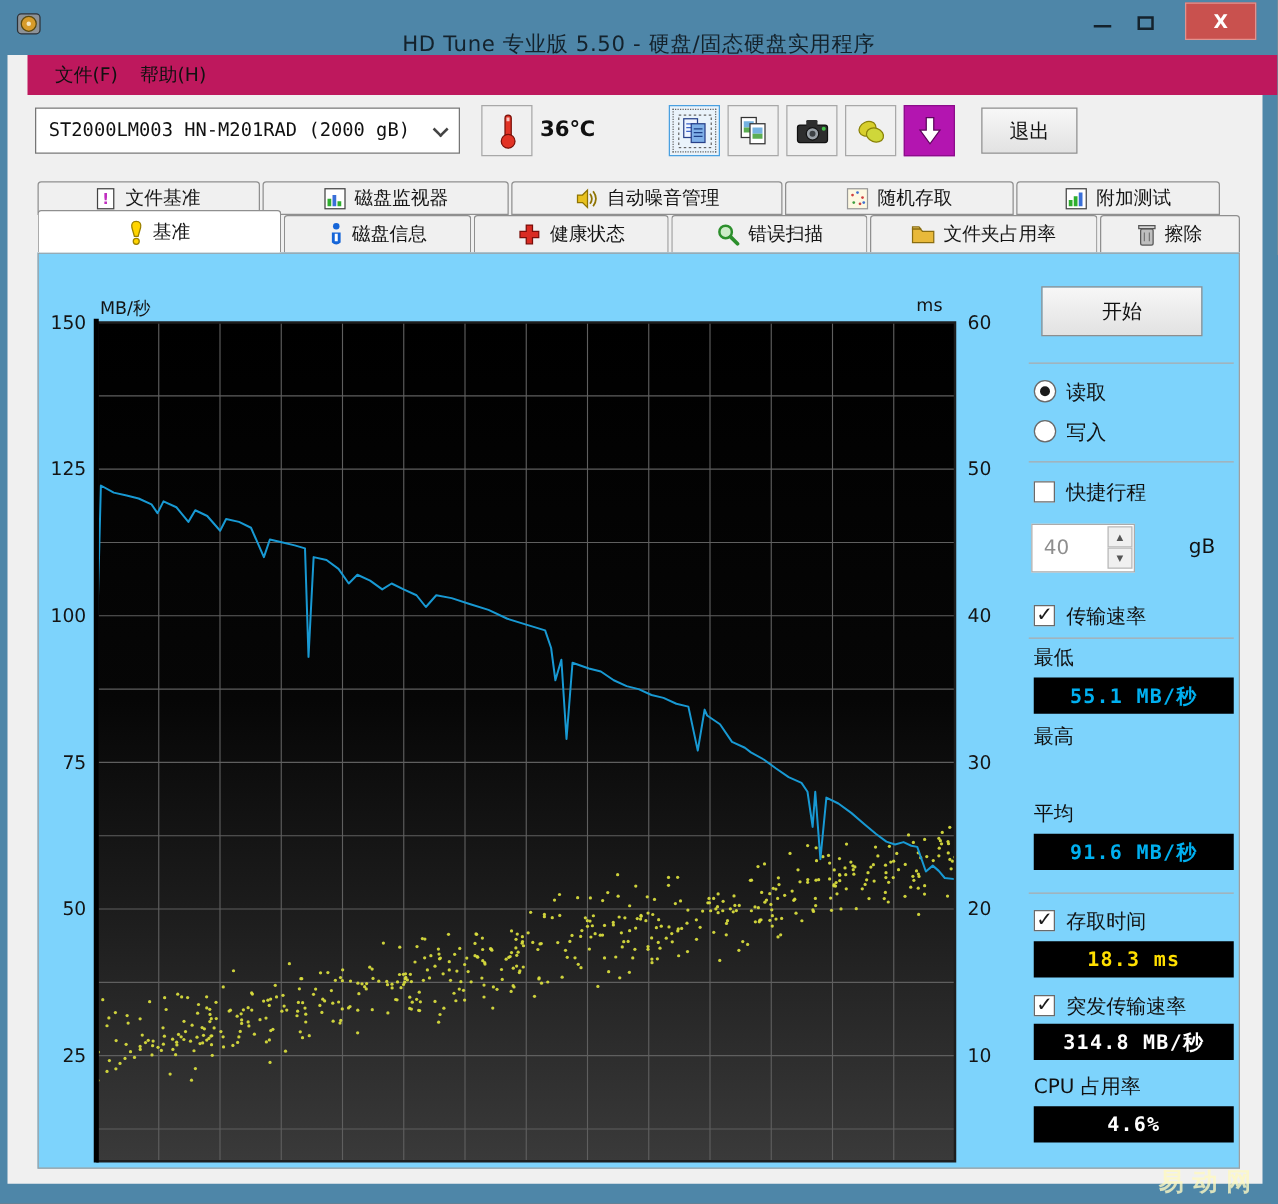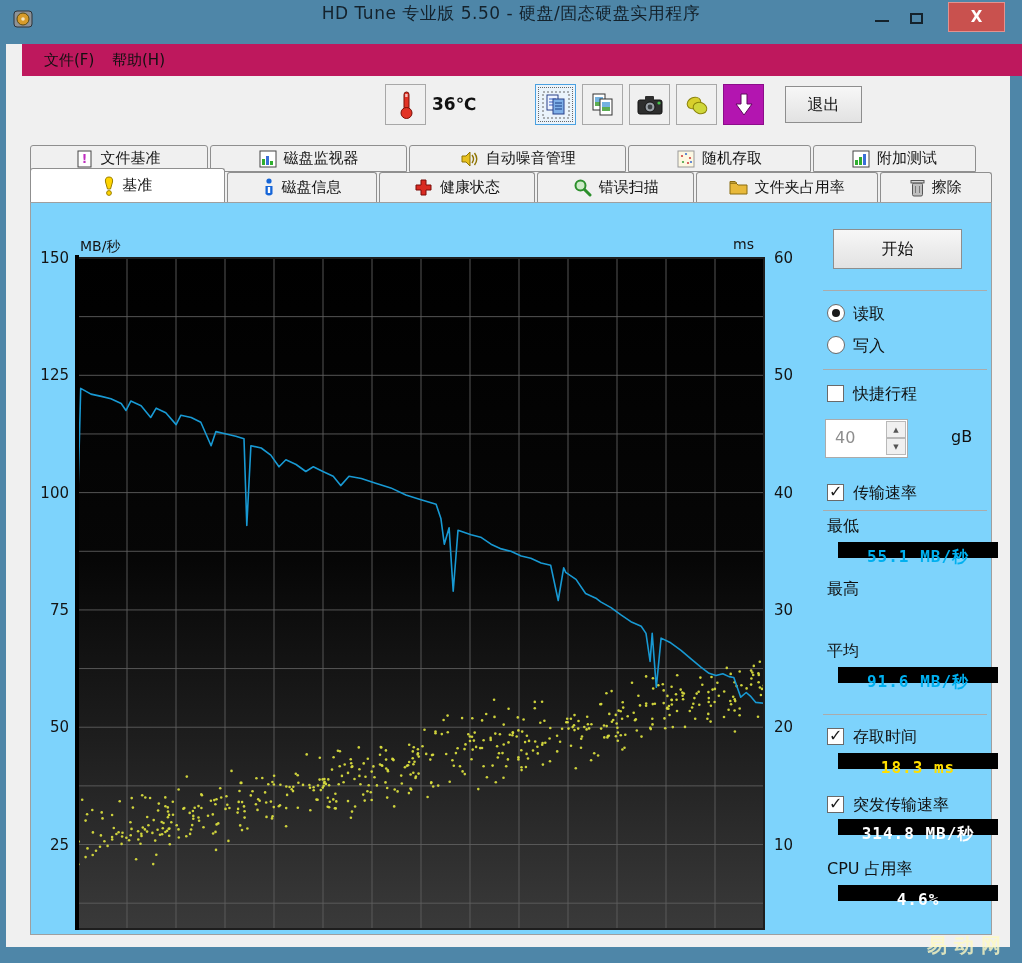--- a/index.html
+++ b/index.html
@@ -1,21 +1,21 @@
 <!DOCTYPE html>
 <html><head>
 <meta charset="utf-8">
 <style>
   html,body{margin:0;padding:0;background:#777;}
   *{box-sizing:border-box;}
   .window{position:relative;width:1022px;height:963px;background:#4e86a8;font-family:"DejaVu Sans","Liberation Sans",sans-serif;overflow:hidden;}
   
   .titlebar{position:absolute;left:0;top:0;width:100%;height:44px;}
   .app-icon{position:absolute;left:12px;top:8px;width:22px;height:22px;}
-  .title-text{position:absolute;left:0;top:2px;width:100%;text-align:center;font-size:17px;color:#14222c;letter-spacing:.5px;}
+  .title-text{position:absolute;left:0;top:24px;width:100%;text-align:center;font-size:17px;color:#14222c;letter-spacing:.5px;}
   .btn-min{position:absolute;left:868px;top:8px;width:28px;height:24px;cursor:default;}
   .btn-min i{position:absolute;left:7px;top:12px;width:14px;height:2px;background:#14222c;}
   .btn-max{position:absolute;left:902px;top:8px;width:28px;height:24px;}
   .btn-max i{position:absolute;left:8px;top:5px;width:13px;height:11px;border:2px solid #14222c;background:transparent;}
   .btn-close{position:absolute;left:948px;top:2px;width:57px;height:30px;background:#c9514e;border:1px solid #e2928f;color:#fff;font-size:15px;font-weight:bold;text-align:center;line-height:28px;}
   
   .app{position:absolute;left:6px;top:44px;width:1004px;height:903px;background:#f0f0f0;}
   .menubar{position:absolute;left:16px;top:0;width:100%;height:32px;background:#be185d;text-align:center;}
   .menu-item{position:absolute;top:7px;font-size:15px;color:#111;}
   
@@ -43,21 +43,21 @@
   .panel{position:absolute;left:792px;top:0;width:168px;height:731px;font-size:16px;color:#111;}
   .p-abs{position:absolute;}
   .sep{position:absolute;left:0;width:164px;height:1px;background:#ababab;}
   .start-btn{left:10px;top:26px;width:129px;height:40px;line-height:38px;}
   .radio{position:absolute;left:4px;width:18px;height:18px;border:1px solid #6a6a6a;border-radius:50%;background:#fff;}
   .radio.on::after{content:"";position:absolute;left:4px;top:4px;width:8px;height:8px;border-radius:50%;background:#1a1a1a;}
   .chk{position:absolute;left:4px;width:17px;height:17px;border:1px solid #6a6a6a;background:#fff;}
   .chk.on::after{content:"✓";position:absolute;left:1px;top:-3px;font-size:16px;font-weight:bold;color:#1a1a1a;}
   .ctl-label{position:absolute;left:30px;}
   .plain-label{position:absolute;left:4px;}
-  .lcd{position:absolute;left:15px;width:160px;height:16px;background:#000;text-align:center;line-height:29px;font-family:"DejaVu Sans Mono","Liberation Mono",monospace;font-weight:bold;font-size:16px;letter-spacing:1px;}
+  .lcd{position:absolute;left:4px;width:160px;height:29px;background:#000;text-align:center;line-height:29px;font-family:"DejaVu Sans Mono","Liberation Mono",monospace;font-weight:bold;font-size:16px;letter-spacing:1px;}
   .lcd.cyan{color:#00b0f0;}.lcd.yellow{color:#ffdf00;}.lcd.white{color:#ffffff;text-align:center;}
   .spin-box{position:absolute;left:2px;top:216px;width:83px;height:39px;border:1px solid #ababab;background:#fff;}
   .spin-val{position:absolute;left:9px;top:8px;font-size:16px;color:#8e8e8e;}
   .spin-btns{position:absolute;right:1px;top:1px;width:20px;height:35px;}
   .spin-btns div{width:20px;height:17px;border:1px solid #b9b9b9;background:#f0f0f0;font-size:7px;color:#555;text-align:center;line-height:16px;}
   .unit-label{position:absolute;left:128px;top:224px;}
   
   .watermark{position:absolute;right:14px;bottom:4px;font-size:20px;font-weight:bold;letter-spacing:7px;color:#fef9c3;opacity:.8;z-index:50;}
 </style>
 </head>
@@ -81,20 +81,24 @@
     <div class="btn-close">X</div>
   </div>
 
   <div class="app">
 
     <div class="menubar">
       <div class="menu-item" style="left:22px">文件(F)</div>
       <div class="menu-item" style="left:90px">帮助(H)</div>
     </div>
 
+    <div class="combo">
+      <span>ST2000LM003 HN-M201RAD (2000 gB)</span>
+      <span class="chev"></span>
+    </div>
 
     <div class="tool-btn temp-btn">
       <svg width="16" height="30" viewBox="0 0 16 30">
         <rect x="6" y="2" width="5" height="18" rx="2.5" fill="#e23325" stroke="#7a1008"></rect>
         <circle cx="8.5" cy="23" r="5.5" fill="#e23325" stroke="#7a1008"></circle>
         <rect x="7.2" y="4" width="2.4" height="3" fill="#fff" opacity=".7"></rect>
       </svg>
     </div>
     <div class="temp-label">36℃</div>
 

